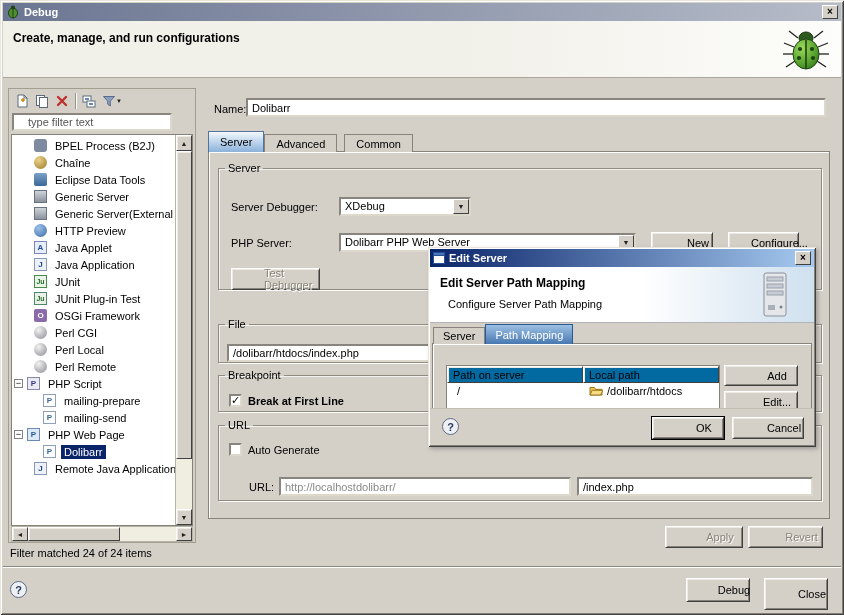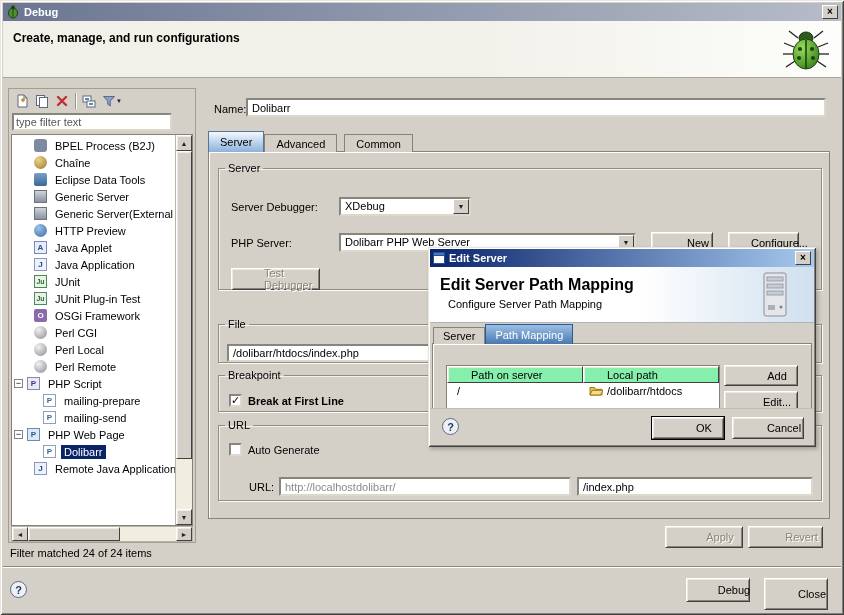--- a/index.html
+++ b/index.html
@@ -31,21 +31,21 @@
   .header{position:absolute;left:3px;top:21px;right:3px;height:57px;background:linear-gradient(90deg,#f1f0e9 55%,#fdfdfb);border-bottom:1px solid #aaa69a;}
   .header .htitle{position:absolute;left:10px;top:10px;font-size:12px;font-weight:bold;}
   .bugwrap{position:absolute;right:10px;top:4px;}
 
   
   .left-panel{position:absolute;left:8px;top:88px;width:188px;height:455px;border:1px solid #a29e92;background:#d4d0c8;display:flex;flex-direction:column;}
   .lp-toolbar{height:24px;display:flex;align-items:center;padding-left:3px;}
   .tb-btn{width:20px;height:20px;display:flex;align-items:center;justify-content:center;}
   .tb-sep{width:1px;height:16px;background:#979386;margin:0 3px;box-shadow:1px 0 0 #fff;}
   .tb-caret{font-size:6px;margin-left:-3px;color:#222;}
-  .filter{margin:0 3px 3px 3px;height:18px;width:160px;background:#fff;border:2px inset #dcd8cc;color:#555;font-size:11px;padding:0 2px;}
+  .filter{margin:0 3px 3px 3px;height:18px;width:160px;background:#fff;border:2px inset #dcd8cc;color:#555;font-size:11px;padding:0 14px;}
   .tree-wrap{flex:1;margin:0 2px;display:flex;border:1px solid #848278;background:#fff;overflow:hidden;}
   .tree{flex:1;overflow:hidden;padding-top:2px;}
   .tree-row{display:flex;align-items:center;height:17px;padding-left:22px;white-space:nowrap;}
   .tree-row.has-exp{padding-left:2px;}
   .tree-row.child{padding-left:31px;}
   .expander{width:9px;height:9px;border:1px solid #848284;background:#fff;font-size:9px;line-height:7px;text-align:center;margin-right:4px;flex:none;}
   .ticon{width:13px;height:13px;margin-right:5px;flex:none;display:inline-flex;align-items:center;justify-content:center;font-size:8px;font-weight:bold;}
   .tlabel{padding:1px 3px;}
   .tlabel.selected{background:#0a246a;color:#fff;}
   
@@ -95,31 +95,31 @@
   .tab.gap{margin-left:7px;}
   .tabpane{position:absolute;left:208px;top:151px;width:622px;height:368px;border:1px solid #87827a;background:#d4d0c8;box-shadow:inset 1px 1px 0 #fff;}
 
   
   .dialog{position:absolute;left:428px;top:247px;width:388px;height:200px;background:#d4d0c8;z-index:50;
     box-shadow:inset 1px 1px 0 #e9e5dd, inset -1px -1px 0 #404040, inset 2px 2px 0 #fff, inset -2px -2px 0 #84807a, 2px 2px 4px rgba(0,0,0,.25);}
   .dlg-titlebar{position:absolute;left:2px;top:2px;right:2px;height:18px;display:flex;align-items:center;padding:0 3px;
     background:linear-gradient(90deg,#0a246a,#a6caf0);}
   .dlg-titlebar .ttext{color:#fff;font-weight:bold;margin-left:4px;flex:1;}
   .dlg-header{position:absolute;left:2px;top:20px;right:2px;height:56px;background:linear-gradient(90deg,#ffffff 55%,#cfe0ef);border-bottom:1px solid #b0b4ba;}
-  .dlg-heading{position:absolute;left:10px;top:9px;font-size:16px;font-weight:bold;}
+  .dlg-heading{position:absolute;left:10px;top:9px;font-size:12px;font-weight:bold;}
   .dlg-sub{position:absolute;left:18px;top:31px;}
   .dlg-serverimg{position:absolute;right:22px;top:4px;}
   .dtabs{position:absolute;left:5px;top:79px;height:18px;display:flex;align-items:flex-end;z-index:3;}
   .dtab{height:17px;padding:0 9px;display:flex;align-items:center;background:#d4d0c8;border:1px solid #87827a;border-bottom:none;}
   .dtab.active{height:20px;background:linear-gradient(180deg,#9cc0e4,#4878b0);color:#fff;border-color:#2a5a90;}
   .dlg-frame{position:absolute;left:4px;top:96px;width:380px;height:66px;border:1px solid #87827a;background:#d4d0c8;box-shadow:inset 1px 1px 0 #fff;}
   .map-table{position:absolute;left:18px;top:118px;width:274px;border:1px solid #848278;background:#fff;z-index:1;}
   .map-head{display:flex;height:17px;}
-  .map-hcell{width:136px;background:#86efac;border:1px solid;border-color:#fff #404040 #404040 #fff;box-shadow:inset 1px 1px 0 #eceae2;
-    display:flex;align-items:center;padding:0 23px;overflow:hidden;white-space:nowrap;}
+  .map-hcell{width:136px;background:#0369a1;border:1px solid;border-color:#fff #404040 #404040 #fff;box-shadow:inset 1px 1px 0 #eceae2;
+    display:flex;align-items:center;padding:0 5px;overflow:hidden;white-space:nowrap;}
   .map-body{height:26px;background:#fff;}
   .map-row{display:flex;height:16px;align-items:center;}
   .map-cell{width:136px;display:flex;align-items:center;padding:0 6px;white-space:nowrap;overflow:hidden;}
   .map-cell.c1{padding-left:10px;}
   .map-cell svg{margin-right:4px;flex:none;}
   .dlg-addbtn{left:296px;top:118px;width:74px;height:21px;z-index:1;}
   .dlg-editbtn{left:296px;top:144px;width:74px;height:21px;z-index:1;}
   .dlg-bottom{position:absolute;left:2px;top:162px;right:2px;bottom:2px;background:#d4d0c8;z-index:2;box-shadow:0 -1px 0 #c2beb2;}
   .dlg-ok{left:222px;top:8px;width:72px;height:22px;}
   .dlg-cancel{left:302px;top:8px;width:72px;height:22px;}

